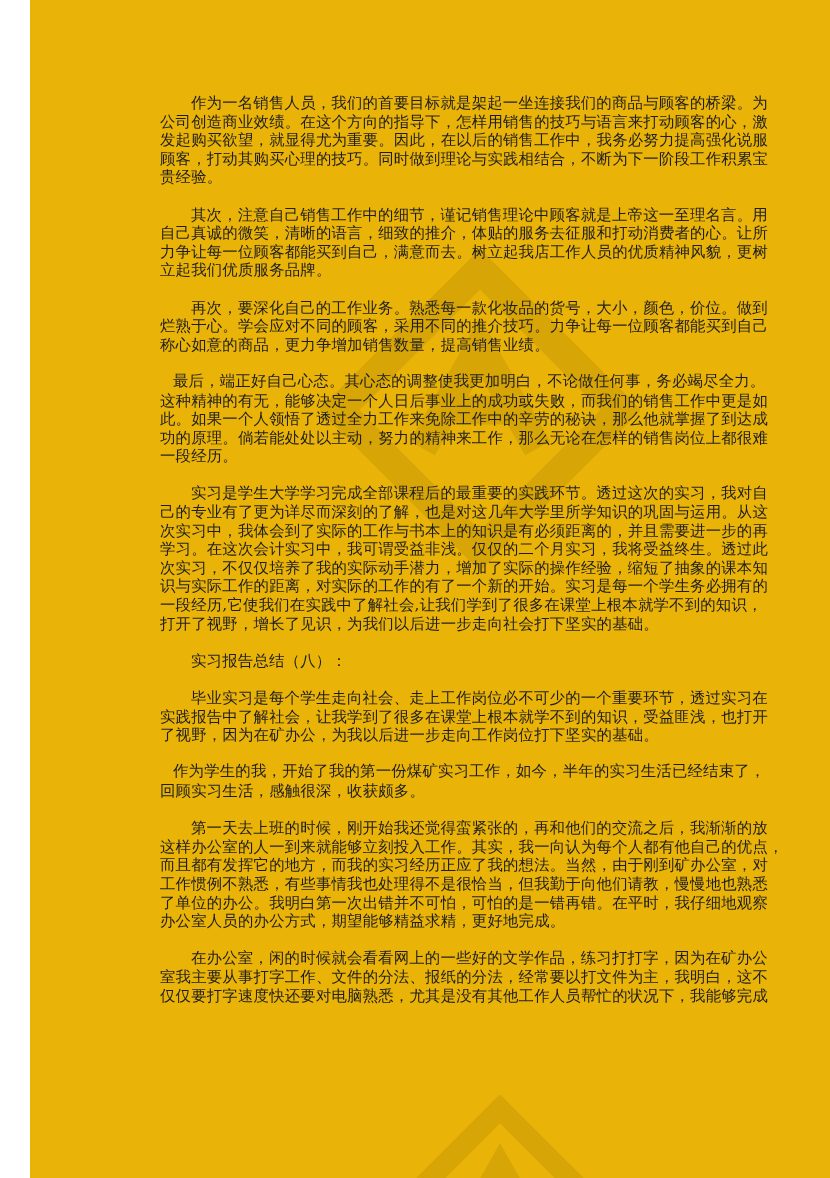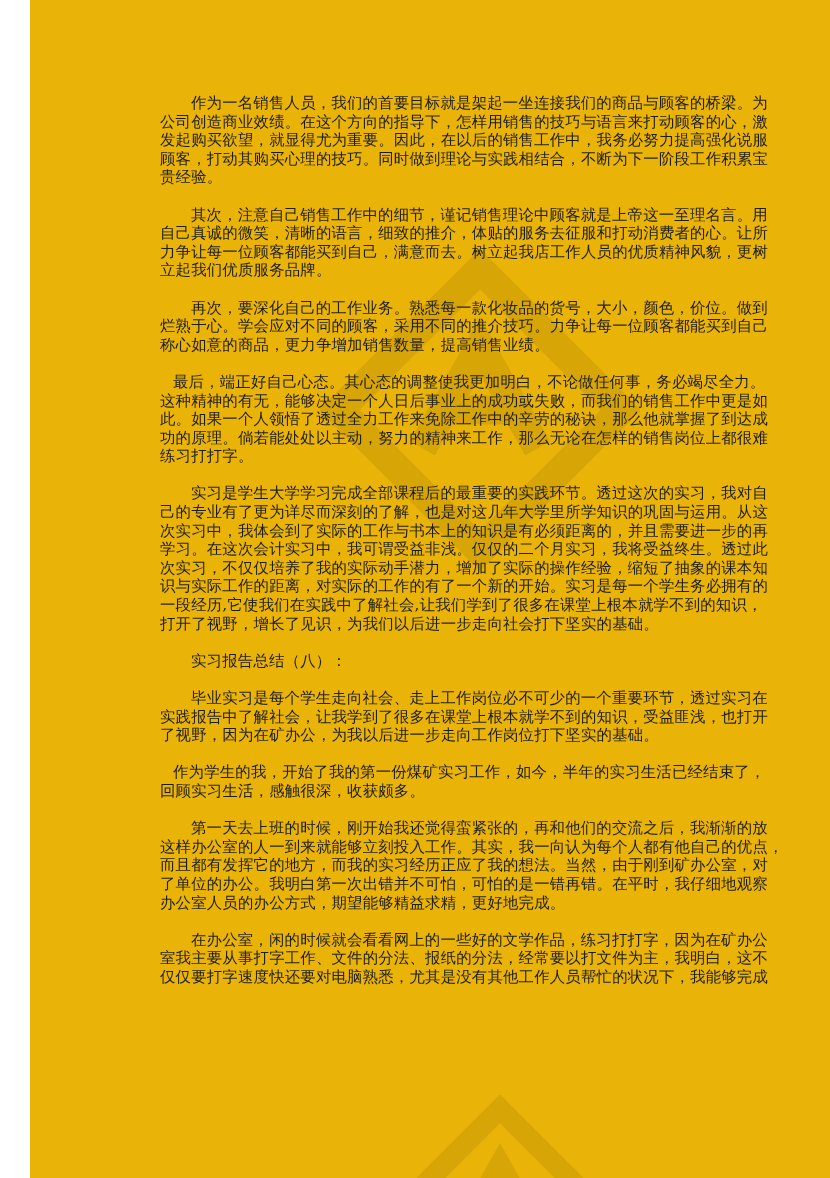--- a/index.html
+++ b/index.html
@@ -45,21 +45,21 @@
       font-size: 15.4px;
       white-space: nowrap;
       text-align: justify;
       text-align-last: justify;
       letter-spacing: 0.2px;
     }
     .line.last {
       text-align-last: left;
     }
     .indent-2 { padding-left: 31px; }
-    .indent-1 { padding-left: 13px; }
+    .indent-1 { padding-left: 13px; font-family: Liberation Mono, monospace; }
     .heading .line { text-align-last: left; }
   </style>
 </head>
 <body>
 
 <div class="page">
 
   <svg class="watermark wm-1" viewBox="0 0 100 100">
     <g fill="none" stroke="#000" stroke-width="9">
       <path d="M50 6 L94 50 L50 94 L6 50 Z"></path>
@@ -92,21 +92,21 @@
       <div class="para">
         <span class="line indent-2">再次，要深化自己的工作业务。熟悉每一款化妆品的货号，大小，颜色，价位。做到</span>
         <span class="line">烂熟于心。学会应对不同的顾客，采用不同的推介技巧。力争让每一位顾客都能买到自己</span>
         <span class="line last">称心如意的商品，更力争增加销售数量，提高销售业绩。</span>
       </div>
       <div class="para">
         <span class="line indent-1">最后，端正好自己心态。其心态的调整使我更加明白，不论做任何事，务必竭尽全力。</span>
         <span class="line">这种精神的有无，能够决定一个人日后事业上的成功或失败，而我们的销售工作中更是如</span>
         <span class="line">此。如果一个人领悟了透过全力工作来免除工作中的辛劳的秘诀，那么他就掌握了到达成</span>
         <span class="line">功的原理。倘若能处处以主动，努力的精神来工作，那么无论在怎样的销售岗位上都很难</span>
-        <span class="line last">练习打打字。</span>
+        <span class="line last">一段经历。</span>
       </div>
       <div class="para">
         <span class="line indent-2">实习是学生大学学习完成全部课程后的最重要的实践环节。透过这次的实习，我对自</span>
         <span class="line">己的专业有了更为详尽而深刻的了解，也是对这几年大学里所学知识的巩固与运用。从这</span>
         <span class="line">次实习中，我体会到了实际的工作与书本上的知识是有必须距离的，并且需要进一步的再</span>
         <span class="line">学习。在这次会计实习中，我可谓受益非浅。仅仅的二个月实习，我将受益终生。透过此</span>
         <span class="line">次实习，不仅仅培养了我的实际动手潜力，增加了实际的操作经验，缩短了抽象的课本知</span>
         <span class="line">识与实际工作的距离，对实际的工作的有了一个新的开始。实习是每一个学生务必拥有的</span>
         <span class="line">一段经历,它使我们在实践中了解社会,让我们学到了很多在课堂上根本就学不到的知识，</span>
         <span class="line last">打开了视野，增长了见识，为我们以后进一步走向社会打下坚实的基础。</span>
@@ -120,20 +120,21 @@
         <span class="line last">了视野，因为在矿办公，为我以后进一步走向工作岗位打下坚实的基础。</span>
       </div>
       <div class="para">
         <span class="line indent-1">作为学生的我，开始了我的第一份煤矿实习工作，如今，半年的实习生活已经结束了，</span>
         <span class="line last">回顾实习生活，感触很深，收获颇多。</span>
       </div>
       <div class="para">
         <span class="line indent-2">第一天去上班的时候，刚开始我还觉得蛮紧张的，再和他们的交流之后，我渐渐的放</span>
         <span class="line">这样办公室的人一到来就能够立刻投入工作。其实，我一向认为每个人都有他自己的优点，</span>
         <span class="line">而且都有发挥它的地方，而我的实习经历正应了我的想法。当然，由于刚到矿办公室，对</span>
+        <span class="line">工作惯例不熟悉，有些事情我也处理得不是很恰当，但我勤于向他们请教，慢慢地也熟悉</span>
         <span class="line">了单位的办公。我明白第一次出错并不可怕，可怕的是一错再错。在平时，我仔细地观察</span>
         <span class="line last">办公室人员的办公方式，期望能够精益求精，更好地完成。</span>
       </div>
       <div class="para">
         <span class="line indent-2">在办公室，闲的时候就会看看网上的一些好的文学作品，练习打打字，因为在矿办公</span>
         <span class="line">室我主要从事打字工作、文件的分法、报纸的分法，经常要以打文件为主，我明白，这不</span>
         <span class="line">仅仅要打字速度快还要对电脑熟悉，尤其是没有其他工作人员帮忙的状况下，我能够完成</span>
       </div>
     </div>
 </div>

